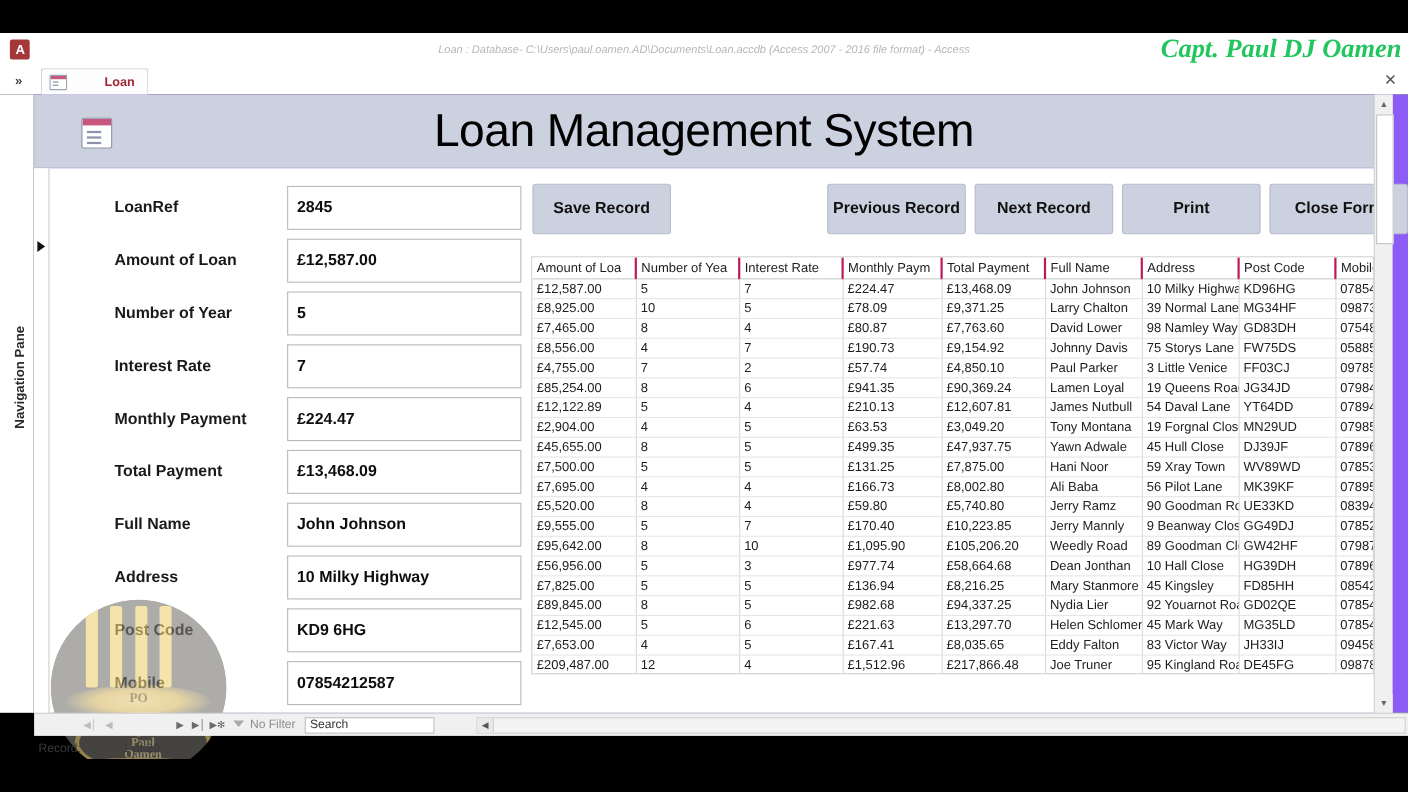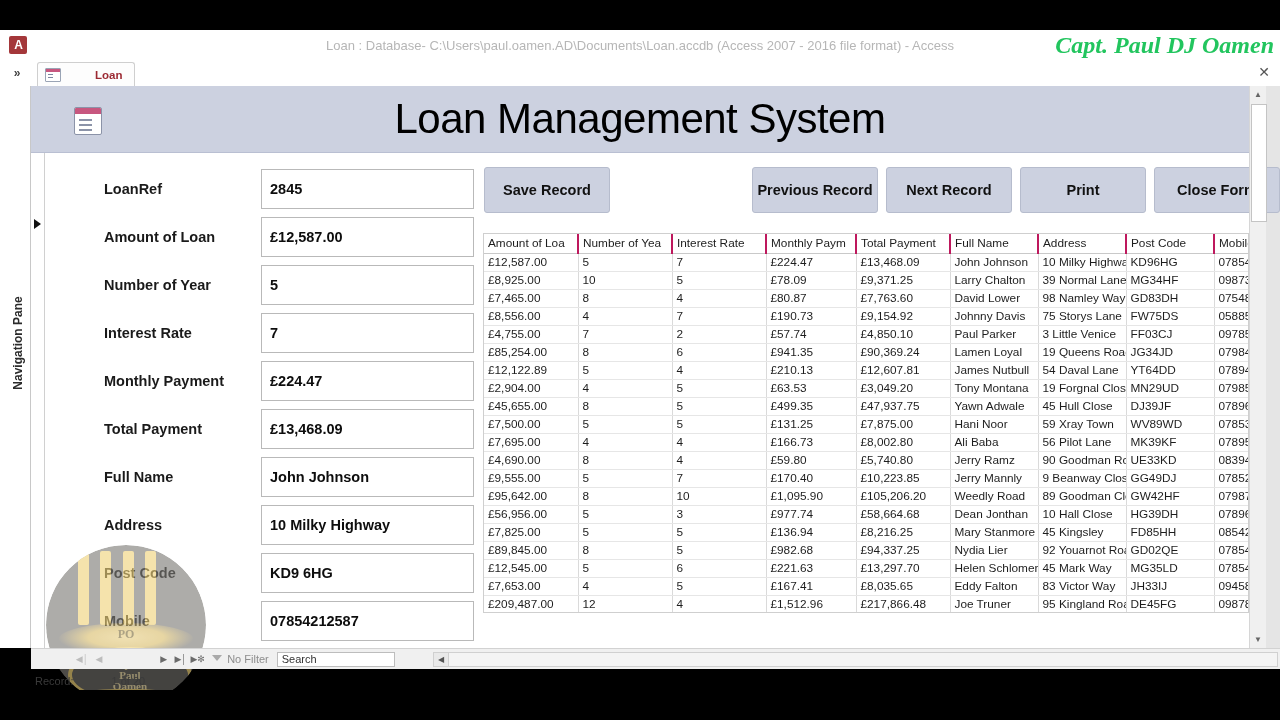--- a/index.html
+++ b/index.html
@@ -23,21 +23,21 @@
   .access-logo{
     position:absolute;left:9px;top:6px;width:18px;height:18px;
     background:#a4373a;border-radius:2px;
     color:#fff;font-size:12px;font-weight:bold;
     display:flex;align-items:center;justify-content:center;
     letter-spacing:-1px;
   }
   .title-text{
     position:absolute;left:0;top:0;width:1280px;height:30px;
     display:flex;align-items:center;justify-content:center;
-    font-size:13px;color:#b6b6b6;white-space:nowrap;
+    font-size:10px;color:#b6b6b6;white-space:nowrap;font-style:italic;
   }
   .brand{
     position:absolute;right:6px;top:30px;height:30px;
     display:flex;align-items:center;
     font-family:"Liberation Serif",serif;
     font-style:italic;font-weight:bold;font-size:24px;
     color:#22c55e;white-space:nowrap;
   }
 
   
@@ -79,21 +79,21 @@
   .navpane-label{
     position:absolute;left:-62px;top:250px;width:160px;
     text-align:center;
     transform:rotate(-90deg);
     font-size:12px;color:#2b2b2b;font-weight:bold;white-space:nowrap;
   }
 
   
   .docarea{
     position:absolute;left:31px;top:86px;width:1249px;height:562px;
-    background:#e5e5e5;
+    background:#8b5cf6;
   }
 
   
   .form-header{
     position:absolute;left:0px;top:0px;width:1218px;height:66px;
     background:#ccd1e0;
     border-bottom:1px solid #b9bfd2;
   }
   .form-header-icon{
     position:absolute;left:43px;top:21px;width:26px;height:26px;
@@ -519,21 +519,21 @@
                   <td>4</td>
                   <td>4</td>
                   <td>£166.73</td>
                   <td>£8,002.80</td>
                   <td>Ali Baba</td>
                   <td>56 Pilot Lane</td>
                   <td>MK39KF</td>
                   <td>07895673459</td>
                 </tr>
                 <tr>
-                  <td>£4,690.00</td>
+                  <td>£5,520.00</td>
                   <td>8</td>
                   <td>4</td>
                   <td>£59.80</td>
                   <td>£5,740.80</td>
                   <td>Jerry Ramz</td>
                   <td>90 Goodman Road</td>
                   <td>UE33KD</td>
                   <td>08394539240</td>
                 </tr>
                 <tr>

